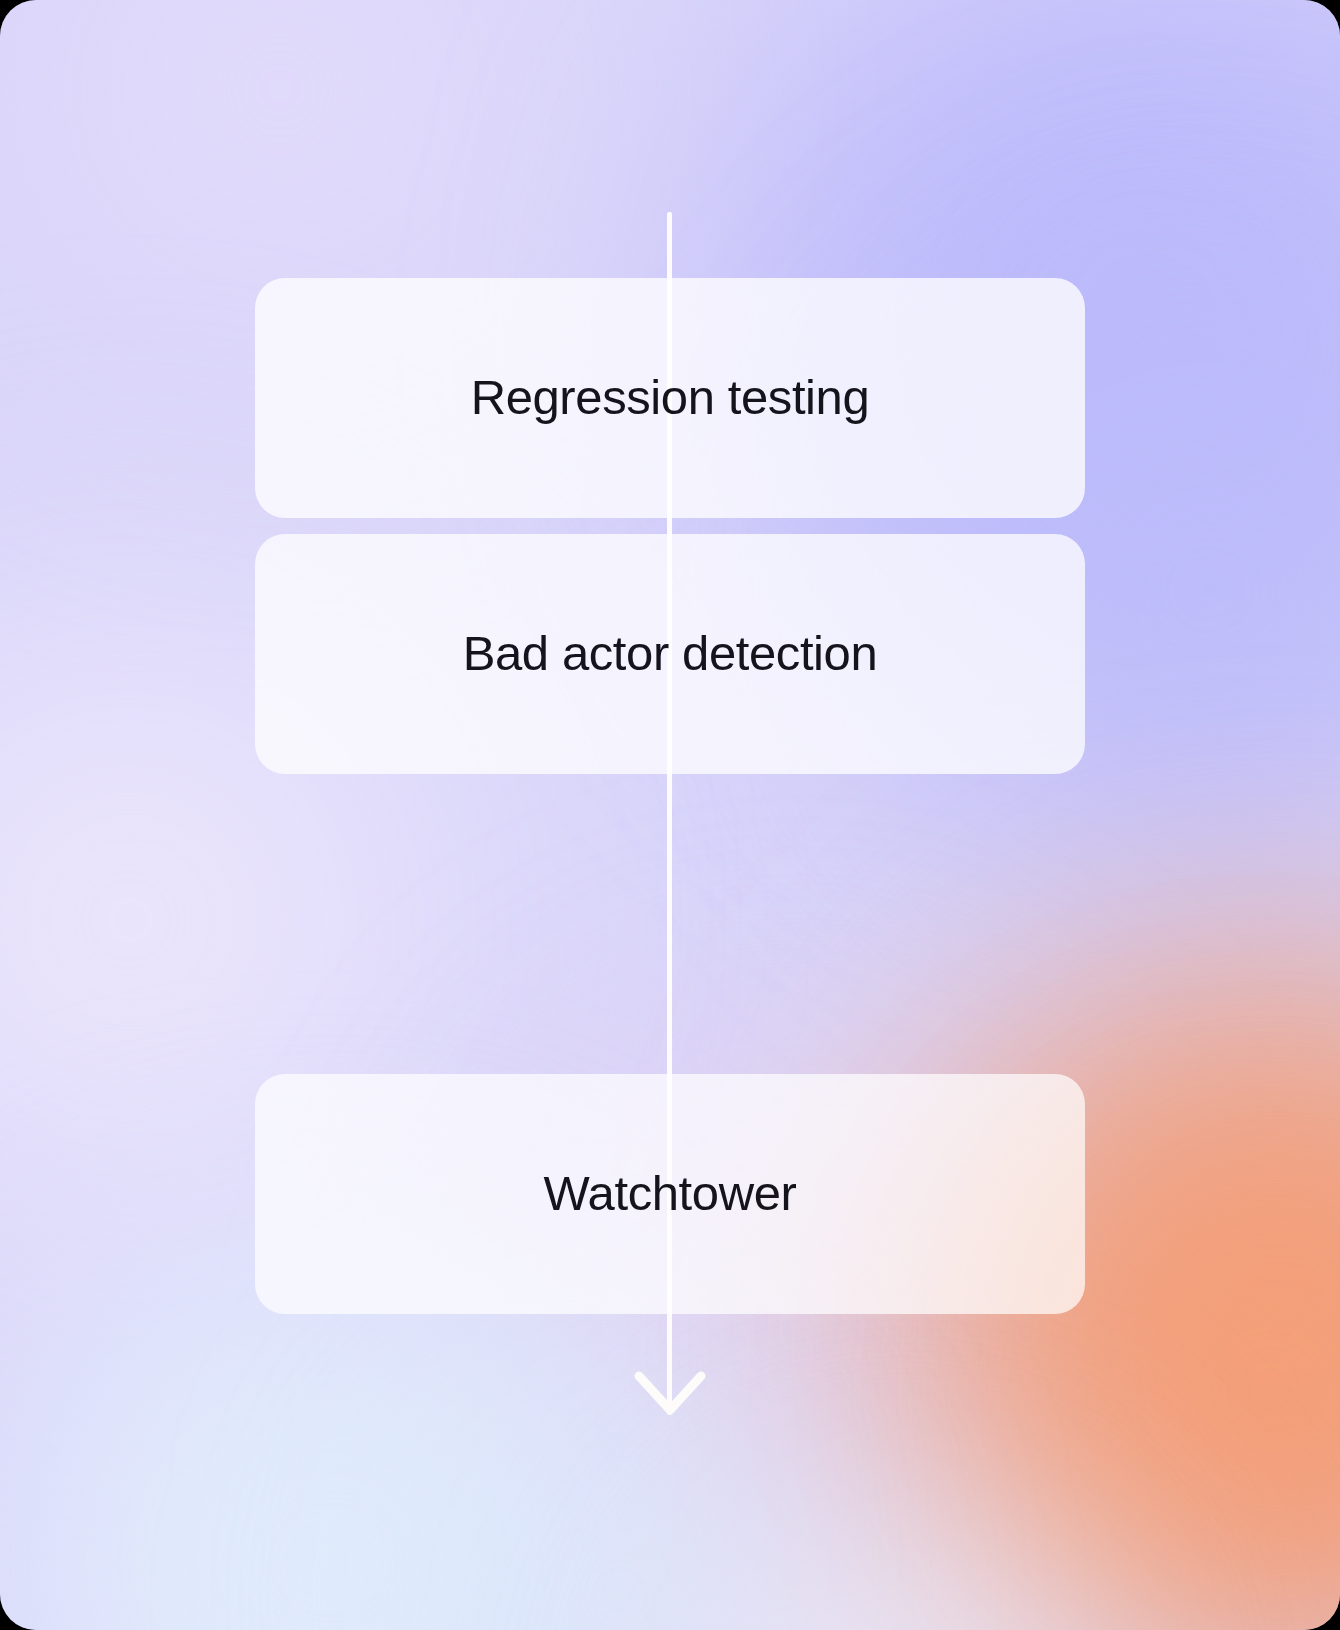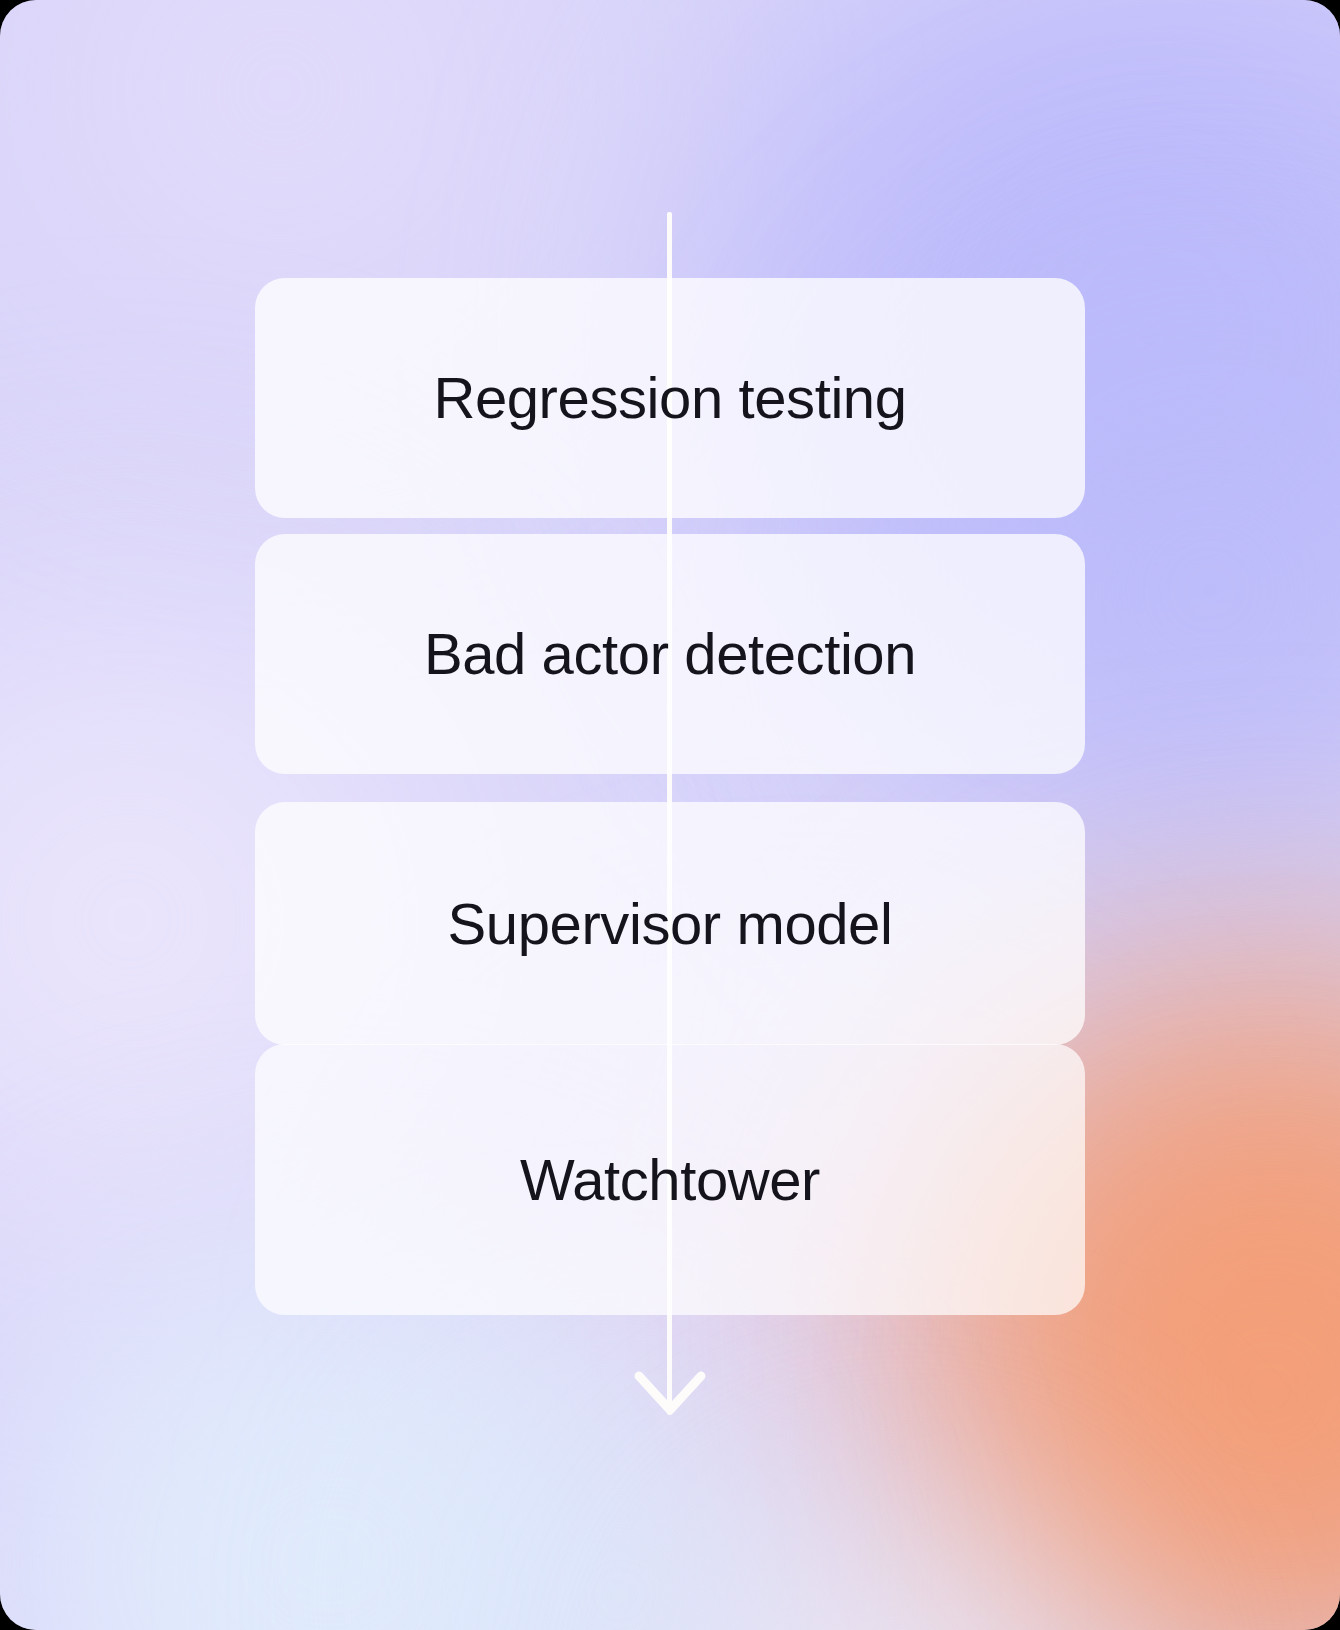--- a/index.html
+++ b/index.html
@@ -103,32 +103,32 @@
     left:255px;
     width:830px;
     border-radius:30px;
     background:rgba(255,255,255,0.72);
     display:flex;
     align-items:center;
     justify-content:center;
     z-index:2;
   }
   .card-label {
-    font-size:58px;
+    font-size:49px;
     font-weight:400;
     color:#15131b;
     letter-spacing:-0.4px;
     line-height:1.1;
     white-space:nowrap;
   }
 
   #card-0 { top:278px;  height:240px; background:rgba(255,255,255,0.76); }
   #card-1 { top:534px;  height:240px; background:rgba(255,255,255,0.74); }
   #card-2 { top:802px;  height:243px; background:rgba(255,255,255,0.74); }
-  #card-3 { top:1044px; height:271px; background:rgba(255,255,255,0.70);text-align:right; }
+  #card-3 { top:1074px; height:240px; background:rgba(255,255,255,0.70);text-align:right; }
 
   
 </style>
 </head>
 <body>
 
 <div id="canvas">
 
   <div class="blob" id="blob-lavender-top"></div>
   <div class="blob" id="blob-periwinkle"></div>
@@ -149,21 +149,18 @@
   </div>
 
   <div class="card" id="card-0">
     <span class="card-label">Regression testing</span>
   </div>
 
   <div class="card" id="card-1">
     <span class="card-label">Bad actor detection</span>
   </div>
 
-  <div class="card" id="card-2">
-    <span class="card-label">Supervisor model</span>
-  </div>
 
   <div class="card" id="card-3">
     <span class="card-label">Watchtower</span>
   </div>
 
 </div>
 
 </body></html>

